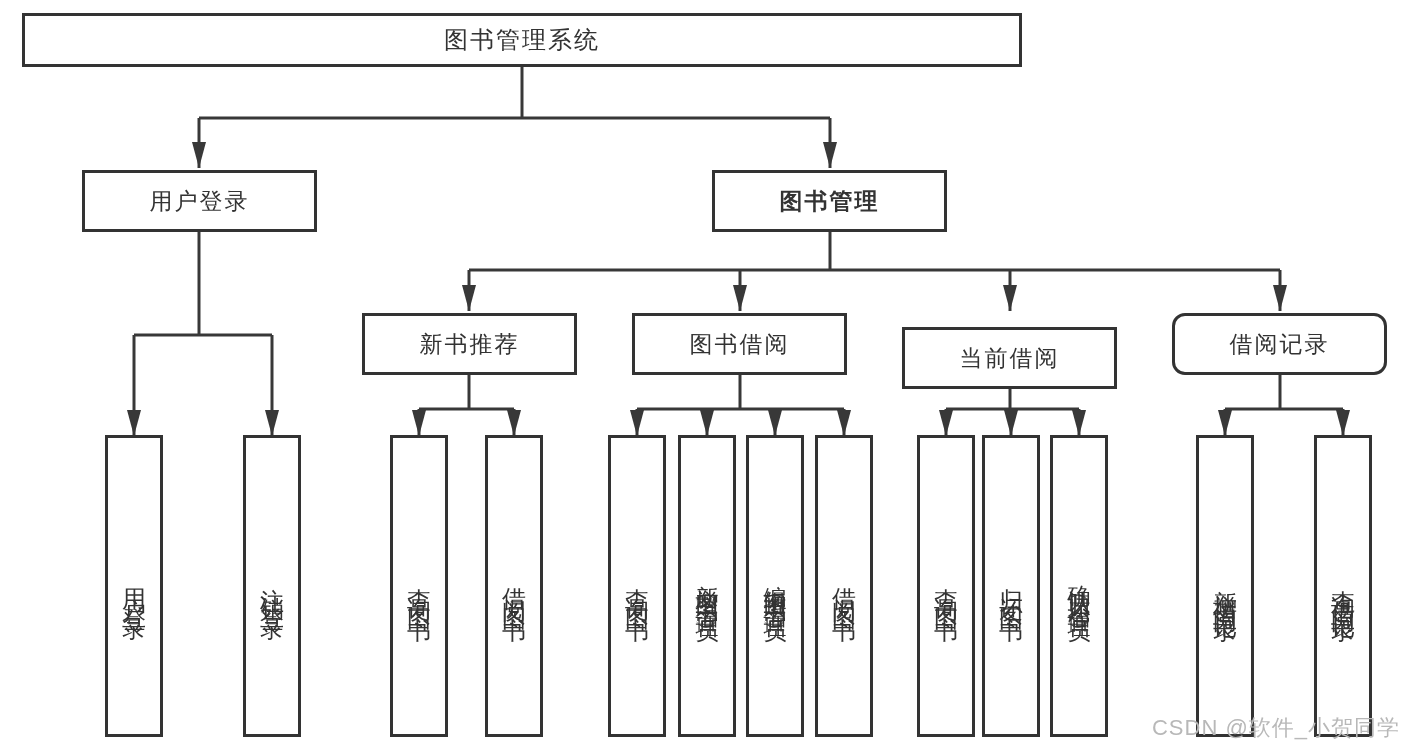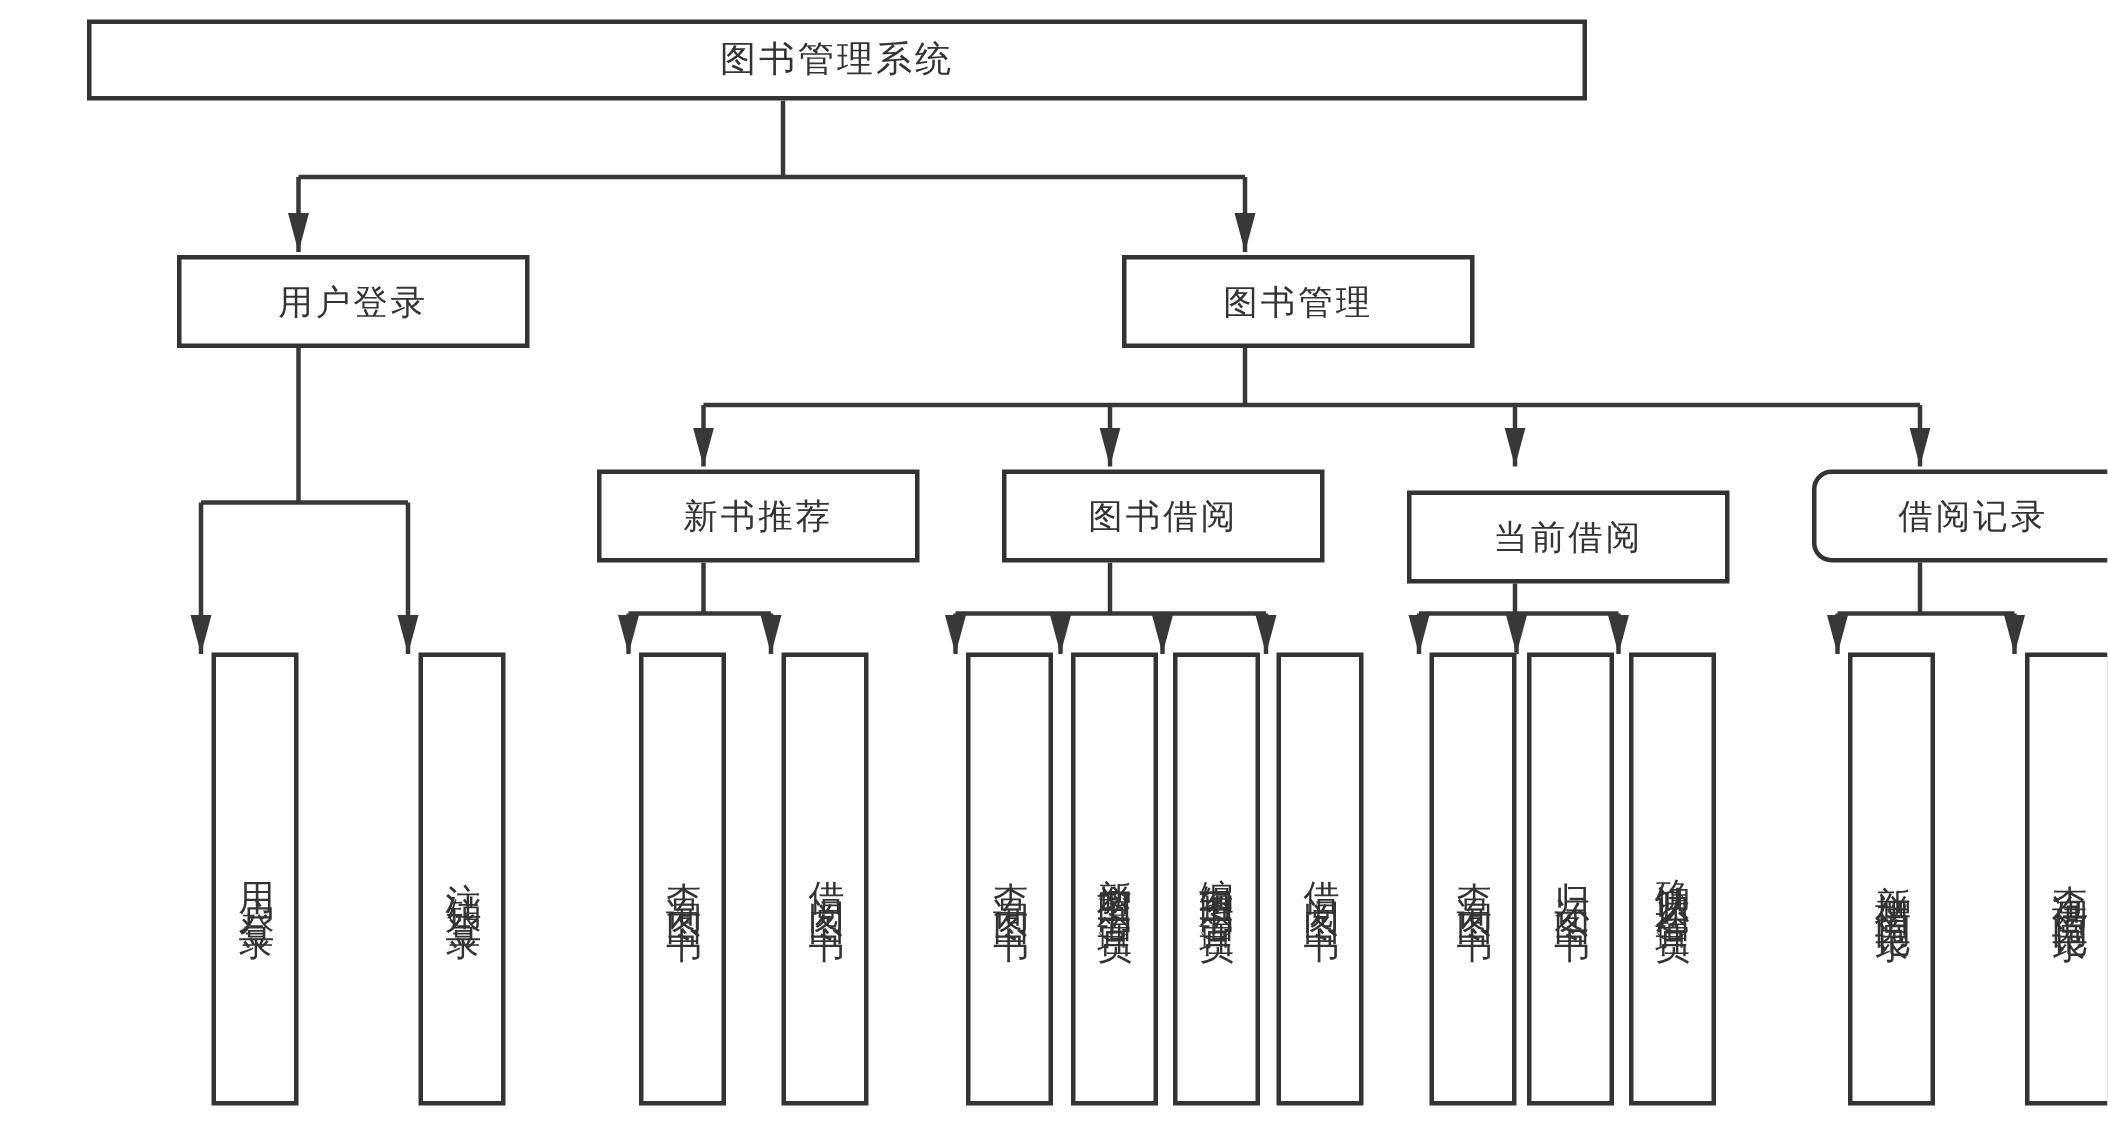--- a/index.html
+++ b/index.html
@@ -21,21 +21,20 @@
   .node {
     position: absolute;
     box-sizing: border-box;
     border: 3px solid #333333;
     background: #ffffff;
     display: flex;
     align-items: center;
     justify-content: center;
     text-align: center;
     color: #333333;
-    margin-left: 36px;
   }
   .node.h {               
     font-size: 23px;
     letter-spacing: 2px;
     line-height: 1;
   }
   .node.root-box { font-size: 24px; }
   .node.leaf {            
     writing-mode: vertical-rl;
     text-orientation: mixed;
@@ -107,21 +106,21 @@
       <path d="M1280,375 V409"></path>
       <path d="M1225,409 H1343"></path>
       <path d="M1225,409 V436" marker-end="url(#arrow)"></path>
       <path d="M1343,409 V436" marker-end="url(#arrow)"></path>
     </g>
   </svg>
 
   <div class="node h root-box" style="left:22px; top:13px; width:1000px; height:54px;">图书管理系统</div>
 
   <div class="node h" style="left:82px; top:170px; width:235px; height:62px;">用户登录</div>
-  <div class="node h" style="left:712px; top:170px; width:235px; height:62px;">图书管理</div>
+  <div class="node h" style="left:712px; top:170px; width:235px; height:62px;font-weight:bold;">图书管理</div>
 
   <div class="node h" style="left:632px; top:313px; width:215px; height:62px;">图书借阅</div>
   <div class="node h" style="left:362px; top:313px; width:215px; height:62px;">新书推荐</div>
   <div class="node h" style="left:902px; top:327px; width:215px; height:62px;">当前借阅</div>
   <div class="node h" style="left:1172px; top:313px; width:215px; height:62px;border-radius:13px;">借阅记录</div>
 
   <div class="node leaf" style="left:105px; top:435px; width:58px; height:302px;">用户登录</div>
   <div class="node leaf" style="left:243px; top:435px; width:58px; height:302px;">注销登录</div>
 
   <div class="node leaf" style="left:390px; top:435px; width:58px; height:302px;">查询图书</div>
@@ -132,14 +131,15 @@
   <div class="node leaf tight" style="left:746px; top:435px; width:58px; height:302px;">编辑图书（管理员）</div>
   <div class="node leaf" style="left:815px; top:435px; width:58px; height:302px;">借阅图书</div>
 
   <div class="node leaf" style="left:917px; top:435px; width:58px; height:302px;">查询图书</div>
   <div class="node leaf" style="left:982px; top:435px; width:58px; height:302px;">归还图书</div>
   <div class="node leaf tight" style="left:1050px; top:435px; width:58px; height:302px;">确认归还（管理员）</div>
 
   <div class="node leaf mid" style="left:1196px; top:435px; width:58px; height:302px;">新增借阅记录</div>
   <div class="node leaf mid" style="left:1314px; top:435px; width:58px; height:302px;">查询借阅记录</div>
 
+  <div class="watermark">CSDN @软件_小贺同学</div>
 
 </div>
 
 </body></html>

